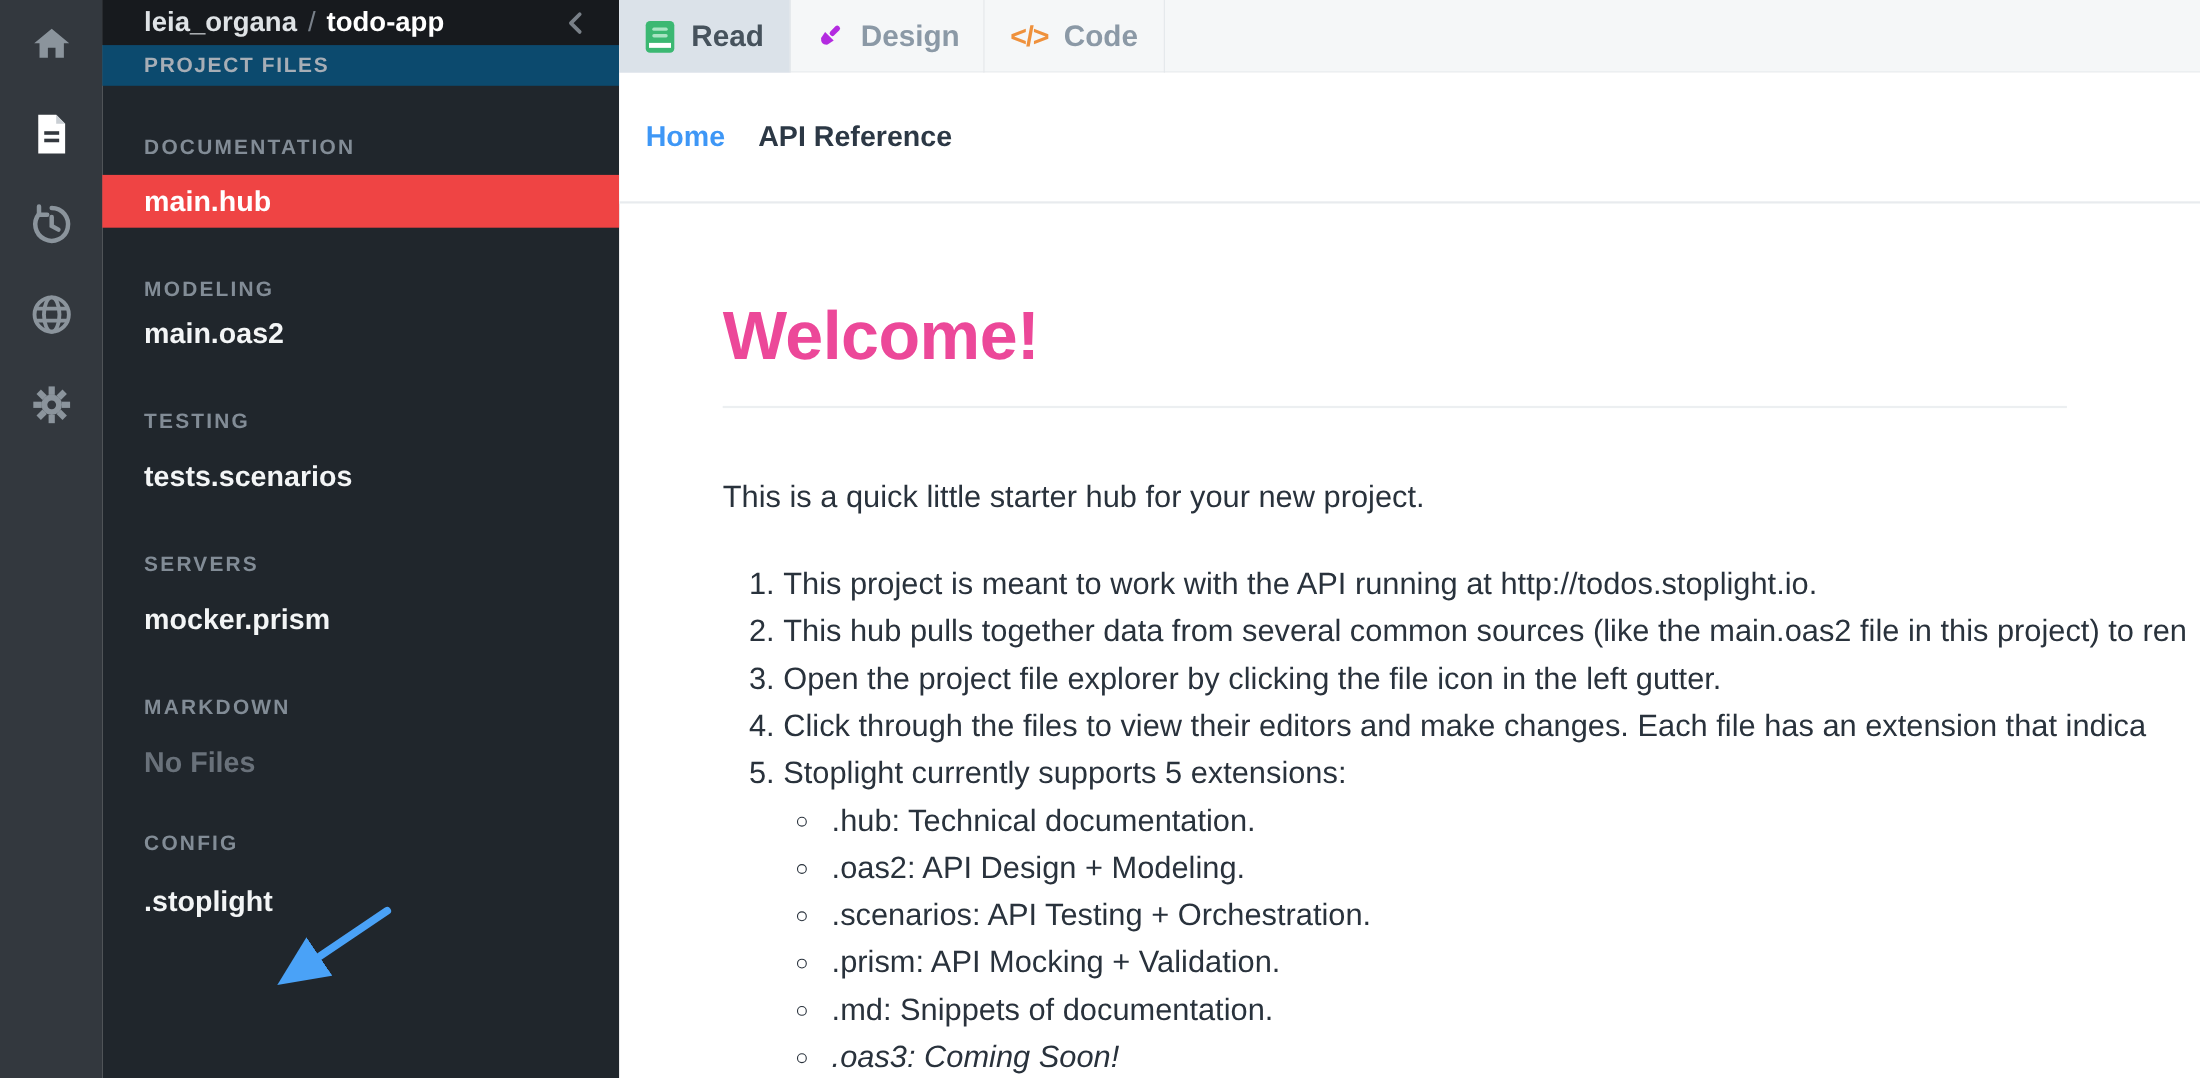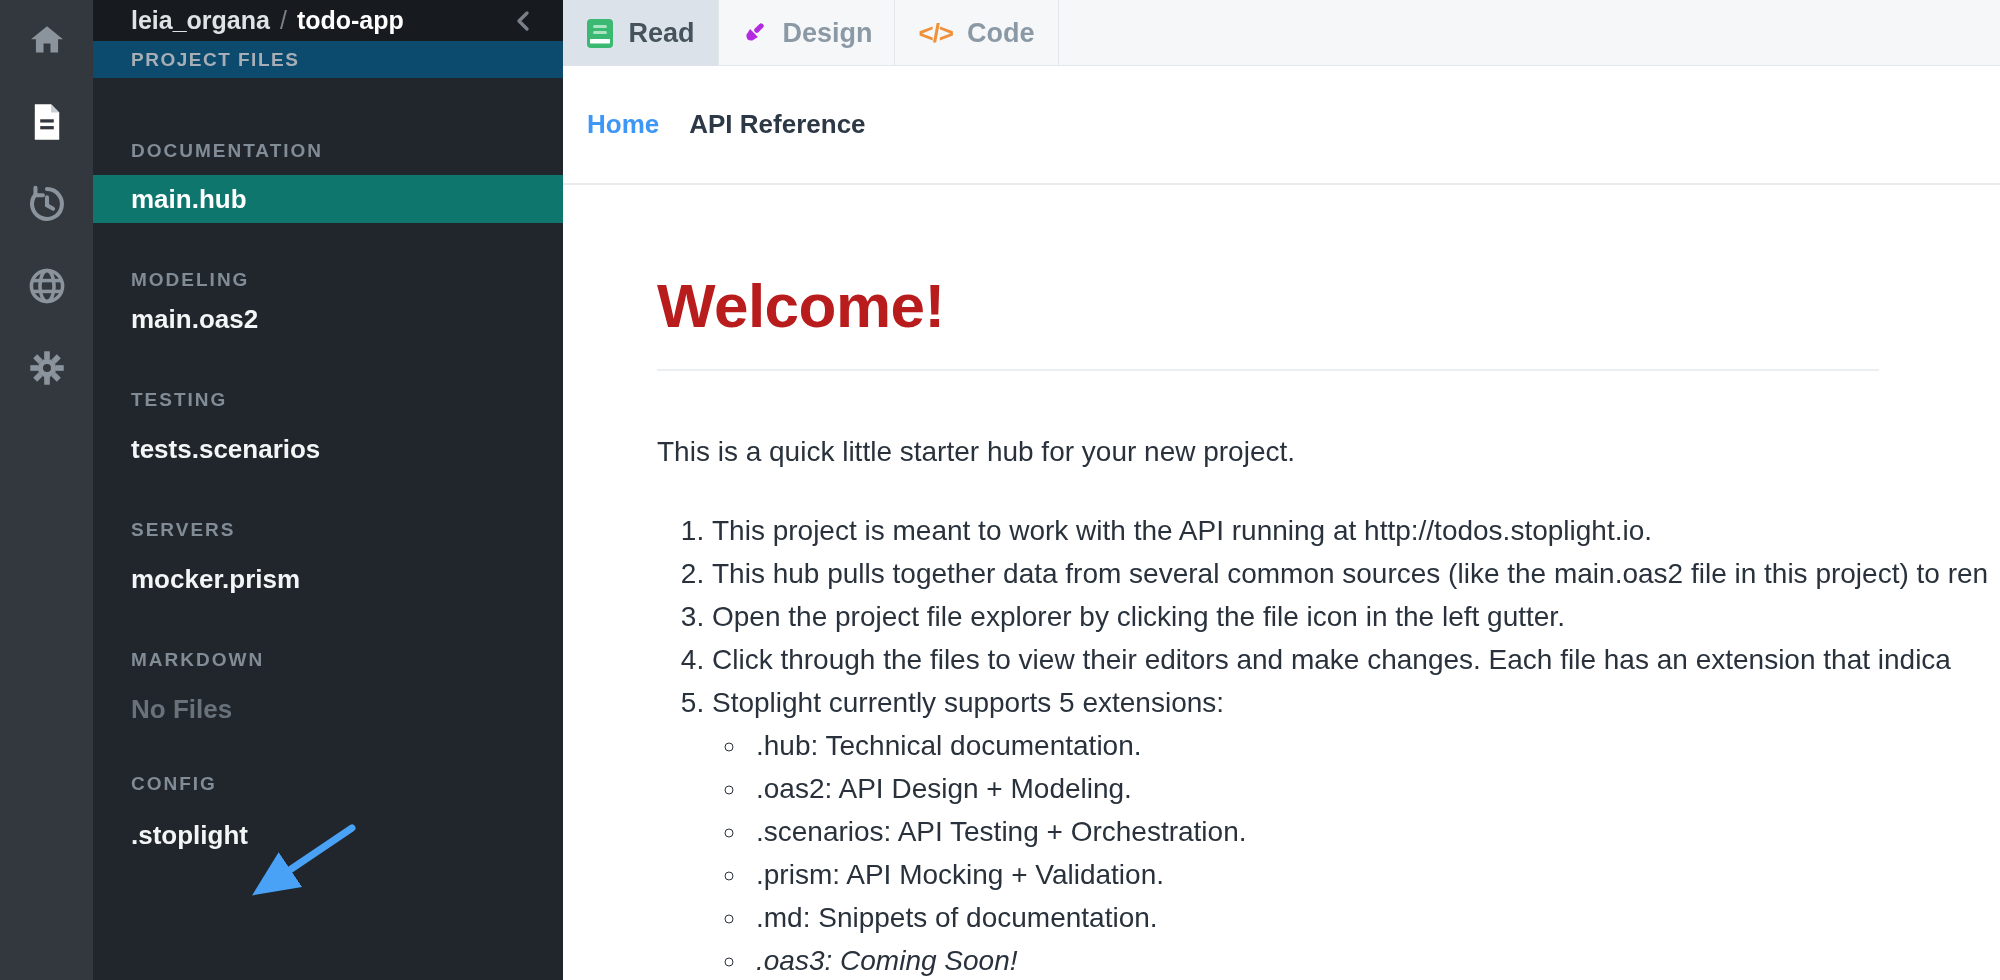--- a/index.html
+++ b/index.html
@@ -24,27 +24,27 @@
   .crumb .sep { color:#79818a; font-weight:400; margin:0 10px; }
   .crumb .proj { color:#ffffff; font-weight:700; }
   .collapse { margin-left:auto; display:flex; align-items:center; cursor:pointer; }
 
   .panel-title { height:37px; background:#0c4a6e; display:flex; align-items:center;
                  padding-left:38px; font-size:19px; font-weight:700; letter-spacing:1.5px;
                  color:#a7aeb6; }
 
   .sec-label { height:30px; display:flex; align-items:center; padding-left:38px;
                font-size:19px; font-weight:700; letter-spacing:2px; color:#828c96; }
-  .sec-label.first { margin-top:58px;text-align:right; }
+  .sec-label.first { margin-top:42px;text-align:right; }
   .sec-label.later { margin-top:42px; }
   .file-row { height:48px; display:flex; align-items:center; padding-left:38px;
               font-size:26px; font-weight:600; color:#f3f5f6; cursor:pointer;
               margin-top:10px; }
   .file-row.stacked { margin-top:0; }
-  .file-row.selected { background:#0f766e; color:#ffffff; font-weight:700; margin-top:9px; }
+  .file-row.selected { background:#ef4444; color:#ffffff; font-weight:700; margin-top:9px; }
   .file-row.muted { color:#69717a; cursor:default; }
 
   .annotation-arrow { position:absolute; left:220px; top:800px; width:160px; height:115px;
                       pointer-events:none; }
 
   
   .main { position:absolute; left:563px; top:0; width:1437px; height:980px; background:#fff; }
 
   .tabbar { height:66px; background:#f5f7f8; display:flex; border-bottom:1px solid #e4e7ea; }
   .tab { display:flex; align-items:center; justify-content:center; gap:14px;
@@ -54,21 +54,21 @@
   .tab.code { width:164px; border-right:1px solid #e4e7ea; }
   .code-glyph { font-weight:800; font-size:26px; color:#ef913c; letter-spacing:-1px; }
 
   .subnav { height:119px; display:flex; align-items:center; padding-left:24px; gap:30px;
             background:#fff; border-bottom:2px solid #e8ebee; }
   .subnav-item { font-size:26px; font-weight:700; color:#2c3845; cursor:pointer; }
   .subnav-item.active { color:#3e97f6; }
 
   .content { padding-left:94px; overflow:hidden; height:795px; color:#29323c; }
   .content h1 { margin-top:90px; font-size:62px; line-height:62px; font-weight:700;
-                letter-spacing:-0.5px; color:#b91c1c; }
+                letter-spacing:-0.5px; color:#ec4899; }
   .rule { margin-top:32px; width:1222px; border-top:2px solid #eceff1; }
   .intro { margin-top:64px; font-size:28px; line-height:34px; }
   ol.steps { margin-top:40px; padding-left:55px; font-size:28px; line-height:43px; }
   ol.steps > li { white-space:nowrap; }
   ul.exts { list-style:circle; padding-left:36px; }
   ul.exts > li { padding-left:8px; }
   ul.exts > li.italic { font-style:italic; }
 
   svg { display:block; }
 </style>

